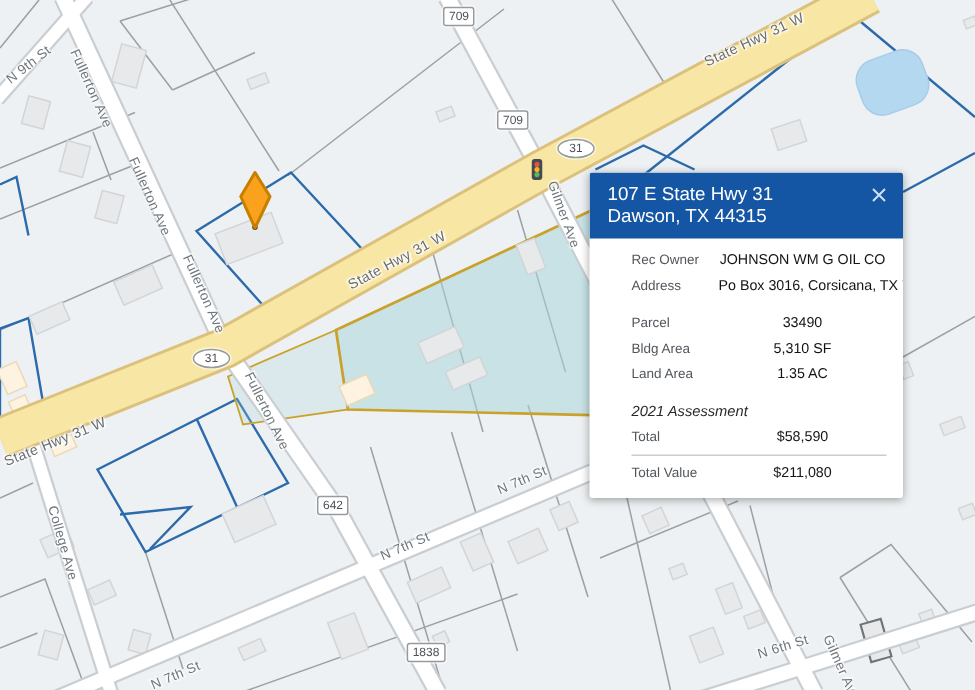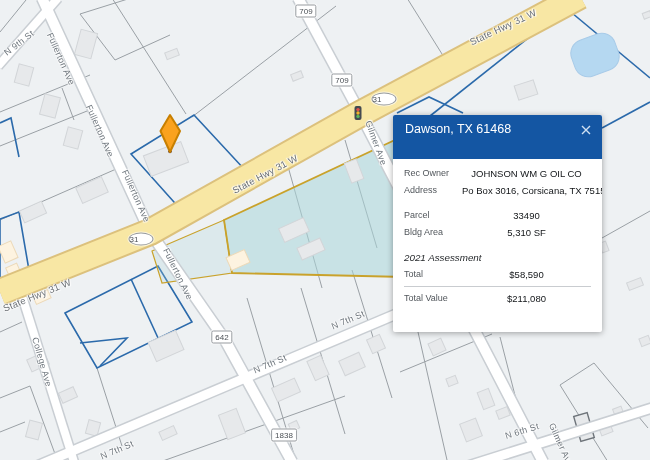--- a/index.html
+++ b/index.html
@@ -7,31 +7,31 @@
   .stage{position:relative;width:650px;height:460px;overflow:hidden;background:#eef1f3;
          font-family:"Liberation Sans", sans-serif;}
   .stage svg.map{position:absolute;left:0;top:0;}
   
   .lbl{position:absolute;font-size:9px;color:#6e767d;white-space:nowrap;letter-spacing:.3px;
        text-shadow:0 0 2px #fff,0 0 2px #fff,0 0 1px #fff,1px 1px 1px #fff,-1px -1px 1px #fff;
        transform-origin:center;}
   .lbl.hwy{font-size:9.5px;color:#686d72;}
   
   .shield{position:absolute;background:#fff;border:1px solid #979b9f;color:#4c5156;
-          font-size:8px;line-height:11px;
+          font-size:8px;line-height:11px;text-align:center;
           box-shadow:0 0 0 1px rgba(255,255,255,.6);}
   .shield.rect{border-radius:2px;padding:0 3px;min-width:14px;height:13px;line-height:12px;}
   .shield.oval{border-radius:50%;width:25px;height:13px;line-height:12px;}
   
   .popup{position:absolute;left:393px;top:115px;width:209px;height:217px;background:#fff;
          border-radius:2px;box-shadow:0 1px 6px rgba(0,0,0,.35);overflow:hidden;}
   .popup-header{background:#1456A3;color:#fff;padding:7px 28px 7px 12px;position:relative;height:44px;}
   .popup-header .t{font-size:12.5px;line-height:15px;font-weight:400;}
   .popup-close{position:absolute;right:9px;top:8px;width:14px;height:14px;cursor:pointer;}
-  .popup-body{padding:9px 11px 10px 11px;font-size:9.5px;color:#16191c;}
+  .popup-body{padding:9px 11px 10px 28px;font-size:9.5px;color:#16191c;}
   .prow{display:flex;margin-bottom:6px;line-height:11px;}
   .prow .k{flex:none;width:58px;font-size:9px;color:#52575c;}
   .prow .v{flex:auto;font-size:9.5px;color:#121518;white-space:nowrap;text-align:center;}
   .sec-gap{height:8px;}
   .sec-title{font-size:9.8px;color:#26292c;margin-bottom:6px;line-height:11px;font-style:italic;}
   .divider{border-top:1px solid #c9ccd0;margin:2px 0 6px 0;}
 </style>
 </head>
 <body>
 
@@ -193,21 +193,22 @@
 
   <div class="shield rect" style="left:306px;top:11px;transform:translate(-50%,-50%);">709</div>
   <div class="shield rect" style="left:342px;top:80px;transform:translate(-50%,-50%);">709</div>
   <div class="shield oval" style="left:141px;top:239px;transform:translate(-50%,-50%);">31</div>
   <div class="shield oval" style="left:384px;top:99px;transform:translate(-50%,-50%);">31</div>
   <div class="shield rect" style="left:222px;top:337px;transform:translate(-50%,-50%);">642</div>
   <div class="shield rect" style="left:284px;top:435px;transform:translate(-50%,-50%);">1838</div>
 
   <div class="popup">
     <div class="popup-header">
-      <div class="t">Dawson, TX 61468</div>
+      <div class="t">107 E State Hwy 31</div>
+      <div class="t">Dawson, TX 44315</div>
       <svg class="popup-close" viewBox="0 0 14 14">
         <path d="M3,3 L11,11 M11,3 L3,11" stroke="#cfe0f2" stroke-width="1.4" fill="none"></path>
       </svg>
     </div>
     <div class="popup-body">
       <div class="prow">
         <span class="k">Rec Owner</span>
         <span class="v">JOHNSON WM G OIL CO</span>
       </div>
       <div class="prow">
@@ -216,20 +217,24 @@
       </div>
       <div class="sec-gap"></div>
       <div class="prow">
         <span class="k">Parcel</span>
         <span class="v">33490</span>
       </div>
       <div class="prow">
         <span class="k">Bldg Area</span>
         <span class="v">5,310 SF</span>
       </div>
+      <div class="prow">
+        <span class="k">Land Area</span>
+        <span class="v">1.35 AC</span>
+      </div>
       <div class="sec-gap"></div>
       <div class="sec-title">2021 Assessment</div>
       <div class="prow">
         <span class="k">Total</span>
         <span class="v">$58,590</span>
       </div>
       <div class="divider"></div>
       <div class="prow">
         <span class="k">Total Value</span>
         <span class="v">$211,080</span>

